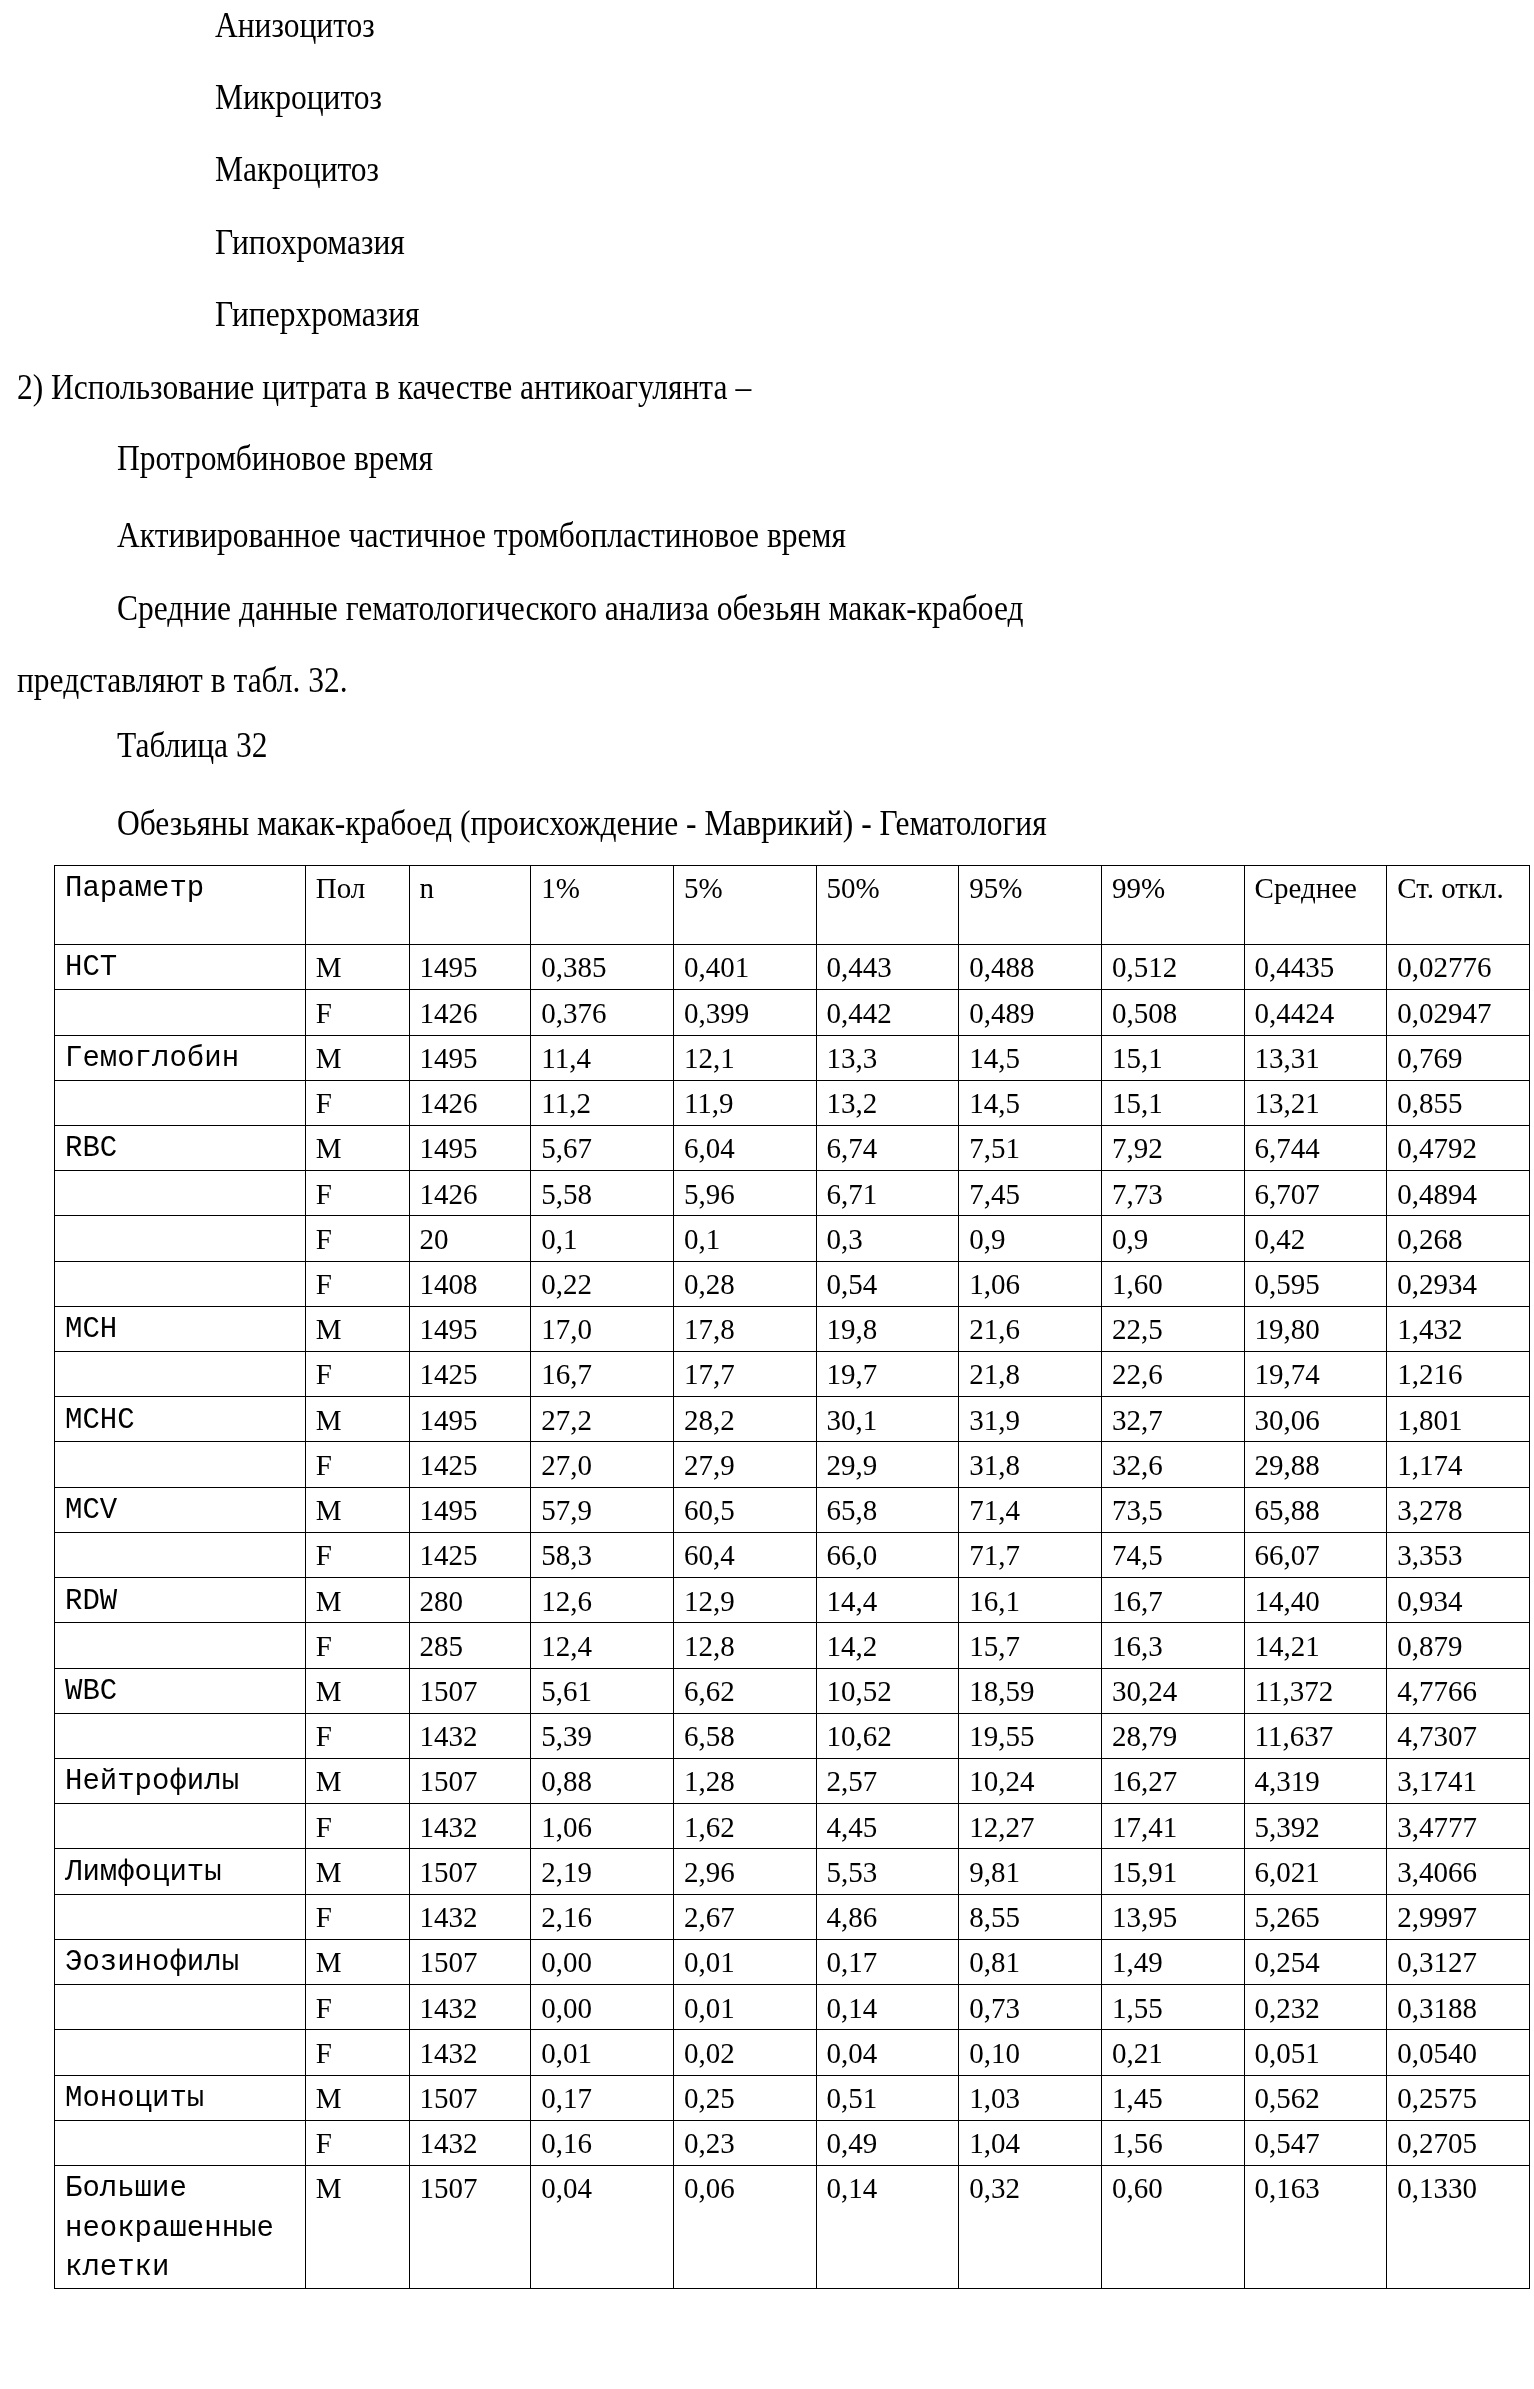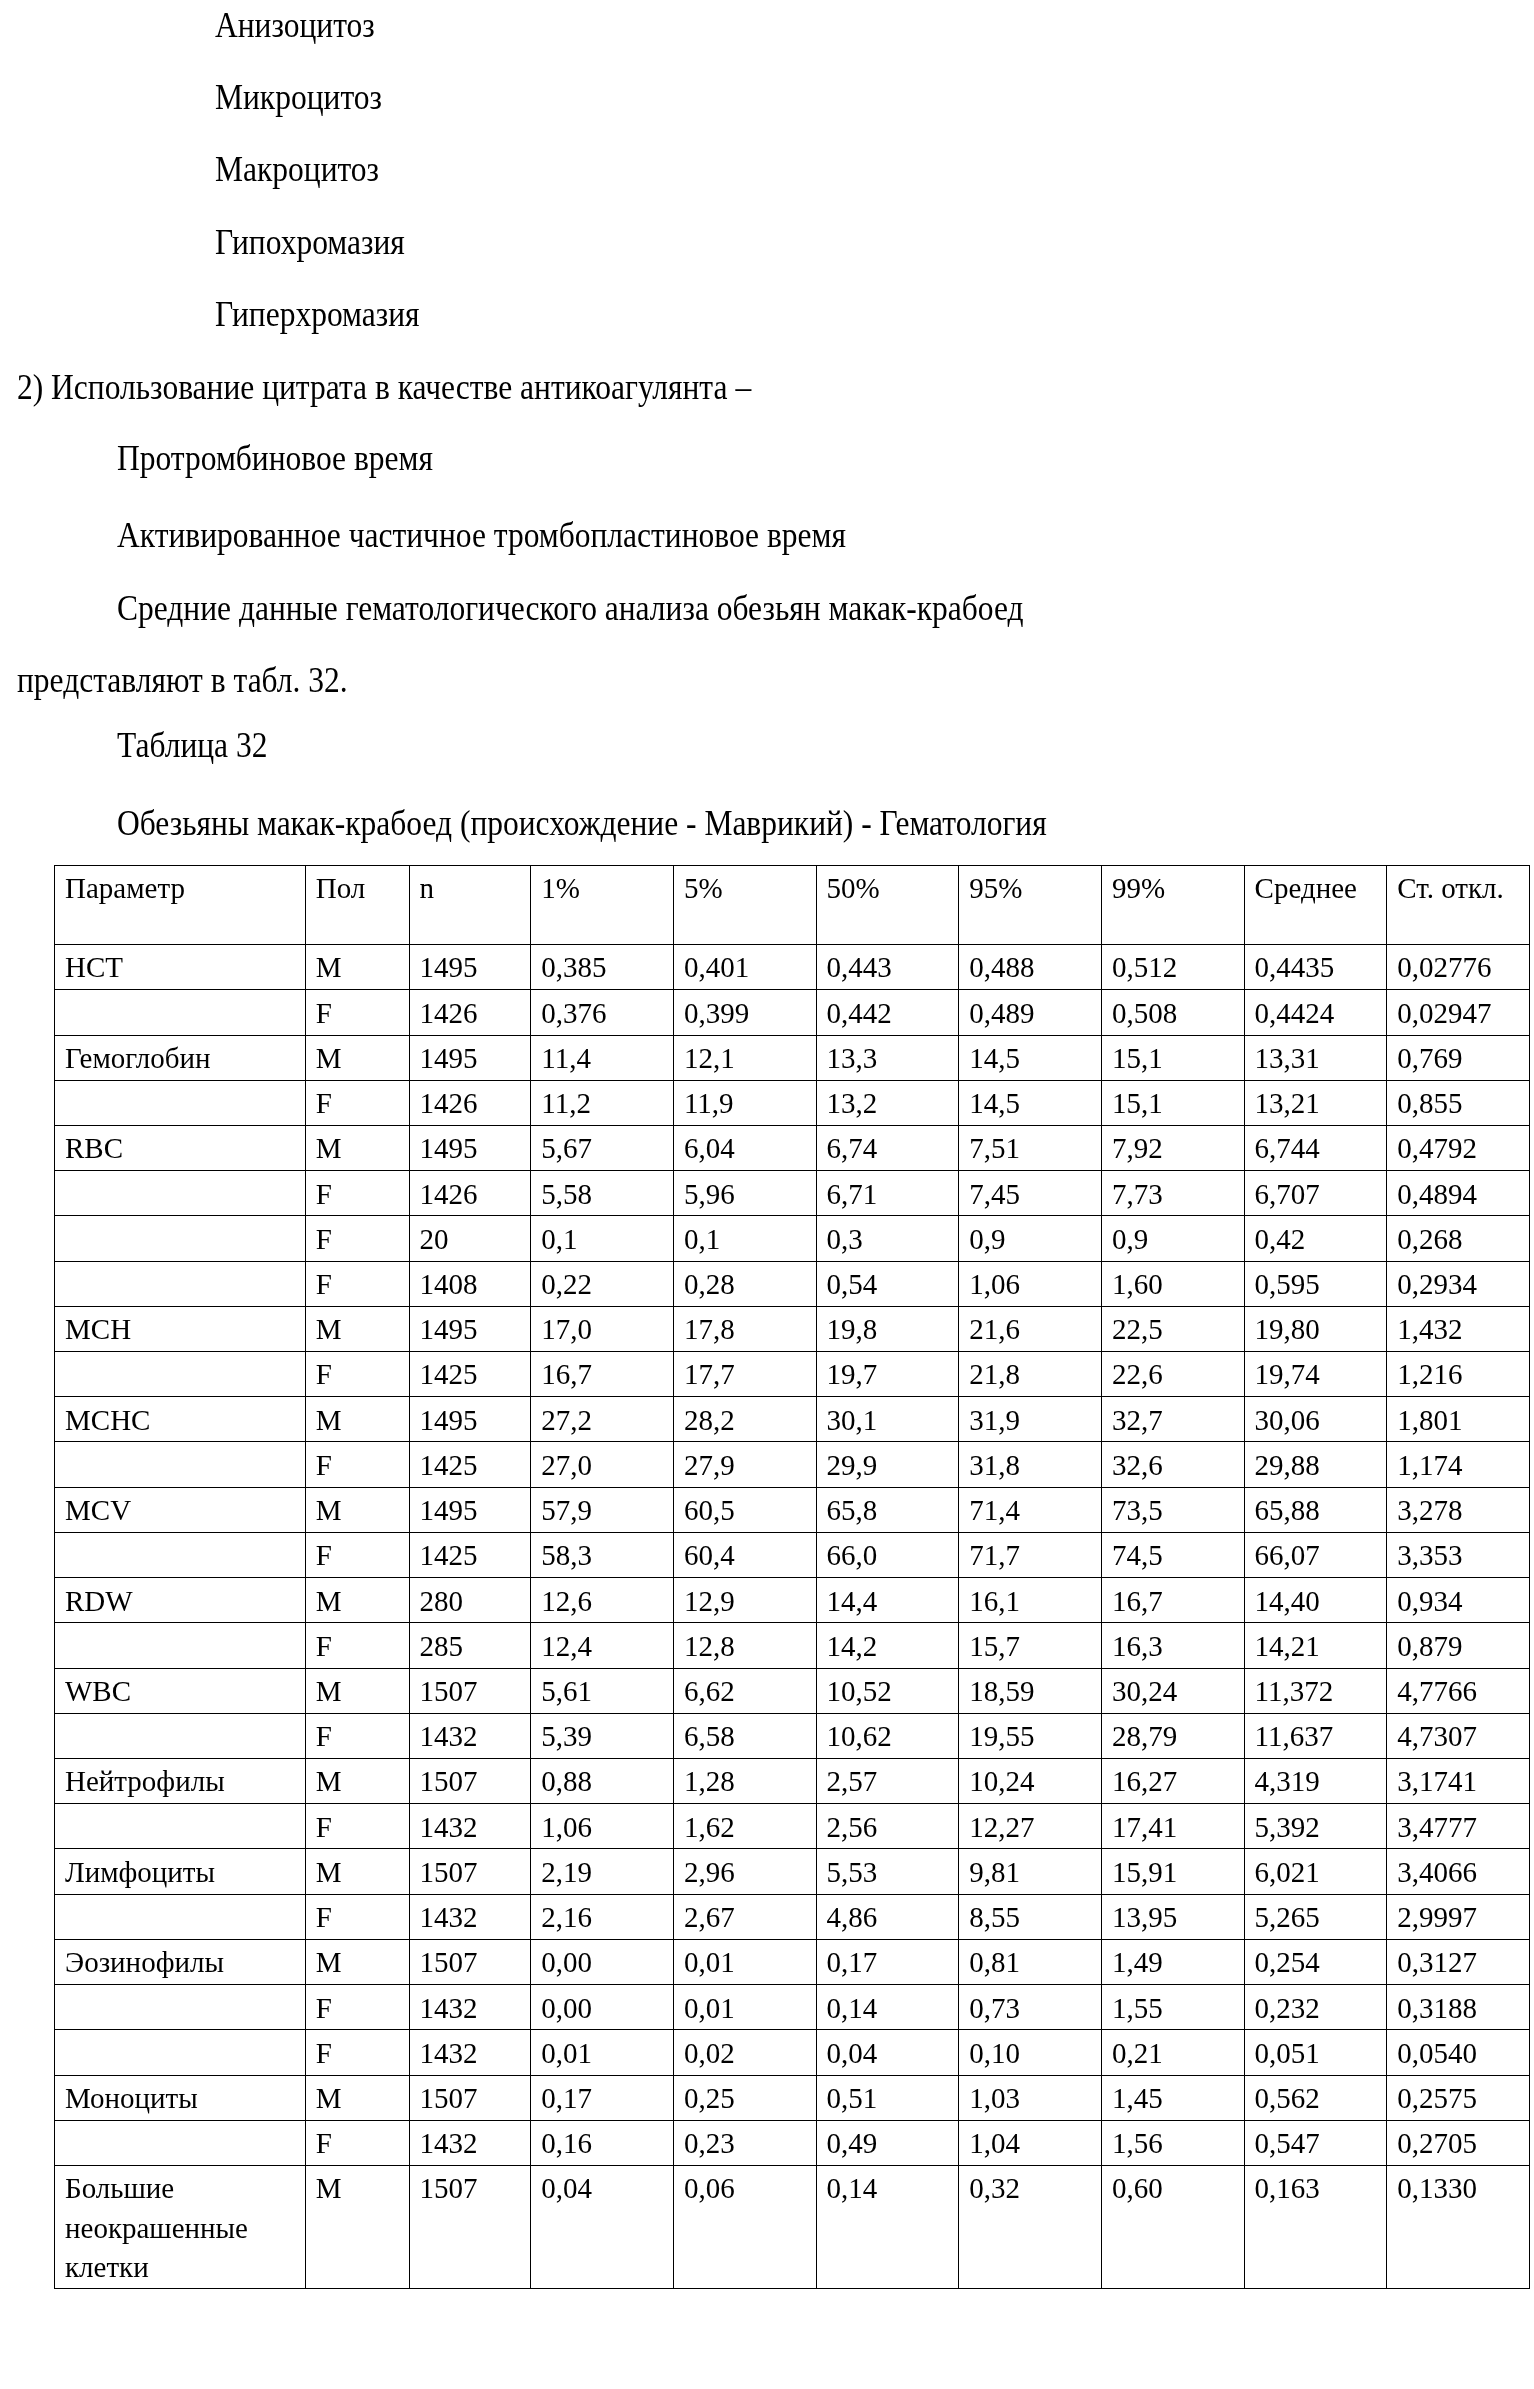--- a/index.html
+++ b/index.html
@@ -2,21 +2,21 @@
 <html style="font-size:13.5px"><head>
 <meta charset="utf-8">
 <style>
   html, body { margin: 0; padding: 0; background: #ffffff; }
   body { width: 1535px; height: 2389px; position: relative; overflow: hidden;
          font-family: "Liberation Serif", serif; color: #000; }
   .line { position: absolute; font-size: 35px; line-height: 1; white-space: nowrap; transform: scaleX(0.9); transform-origin: left top; }
   table { position: absolute; left: 54px; top: 865px; width: 1476px; border-collapse: collapse;
           font-family: "Liberation Serif", serif; font-size: 29px; }
   td { border: 1.7px solid #000; vertical-align: top; padding: 3.4px 10px 1.7px 10px; line-height: 1.35; }
-  td.param { width: 218px; }
+  td.param { width: 218px; font-family: Liberation Mono, monospace; }
   td.sex { width: 78px; }
   td.n { width: 95px; }
   td.v { width: 115px; }
   tr.head td { height: 73px; }
   tr.tall td { height: 73px; }
   tr.tall3 td { height: 113px; }
 </style>
 </head>
 <body>
 
@@ -274,21 +274,21 @@
         <td class="v">16,27</td>
         <td class="v">4,319</td>
         <td class="v">3,1741</td>
       </tr>
       <tr>
         <td class="param"></td>
         <td class="sex">F</td>
         <td class="n">1432</td>
         <td class="v">1,06</td>
         <td class="v">1,62</td>
-        <td class="v">2,56</td>
+        <td class="v">4,45</td>
         <td class="v">12,27</td>
         <td class="v">17,41</td>
         <td class="v">5,392</td>
         <td class="v">3,4777</td>
       </tr>
       <tr>
         <td class="param">Лимфоциты</td>
         <td class="sex">M</td>
         <td class="n">1507</td>
         <td class="v">2,19</td>

